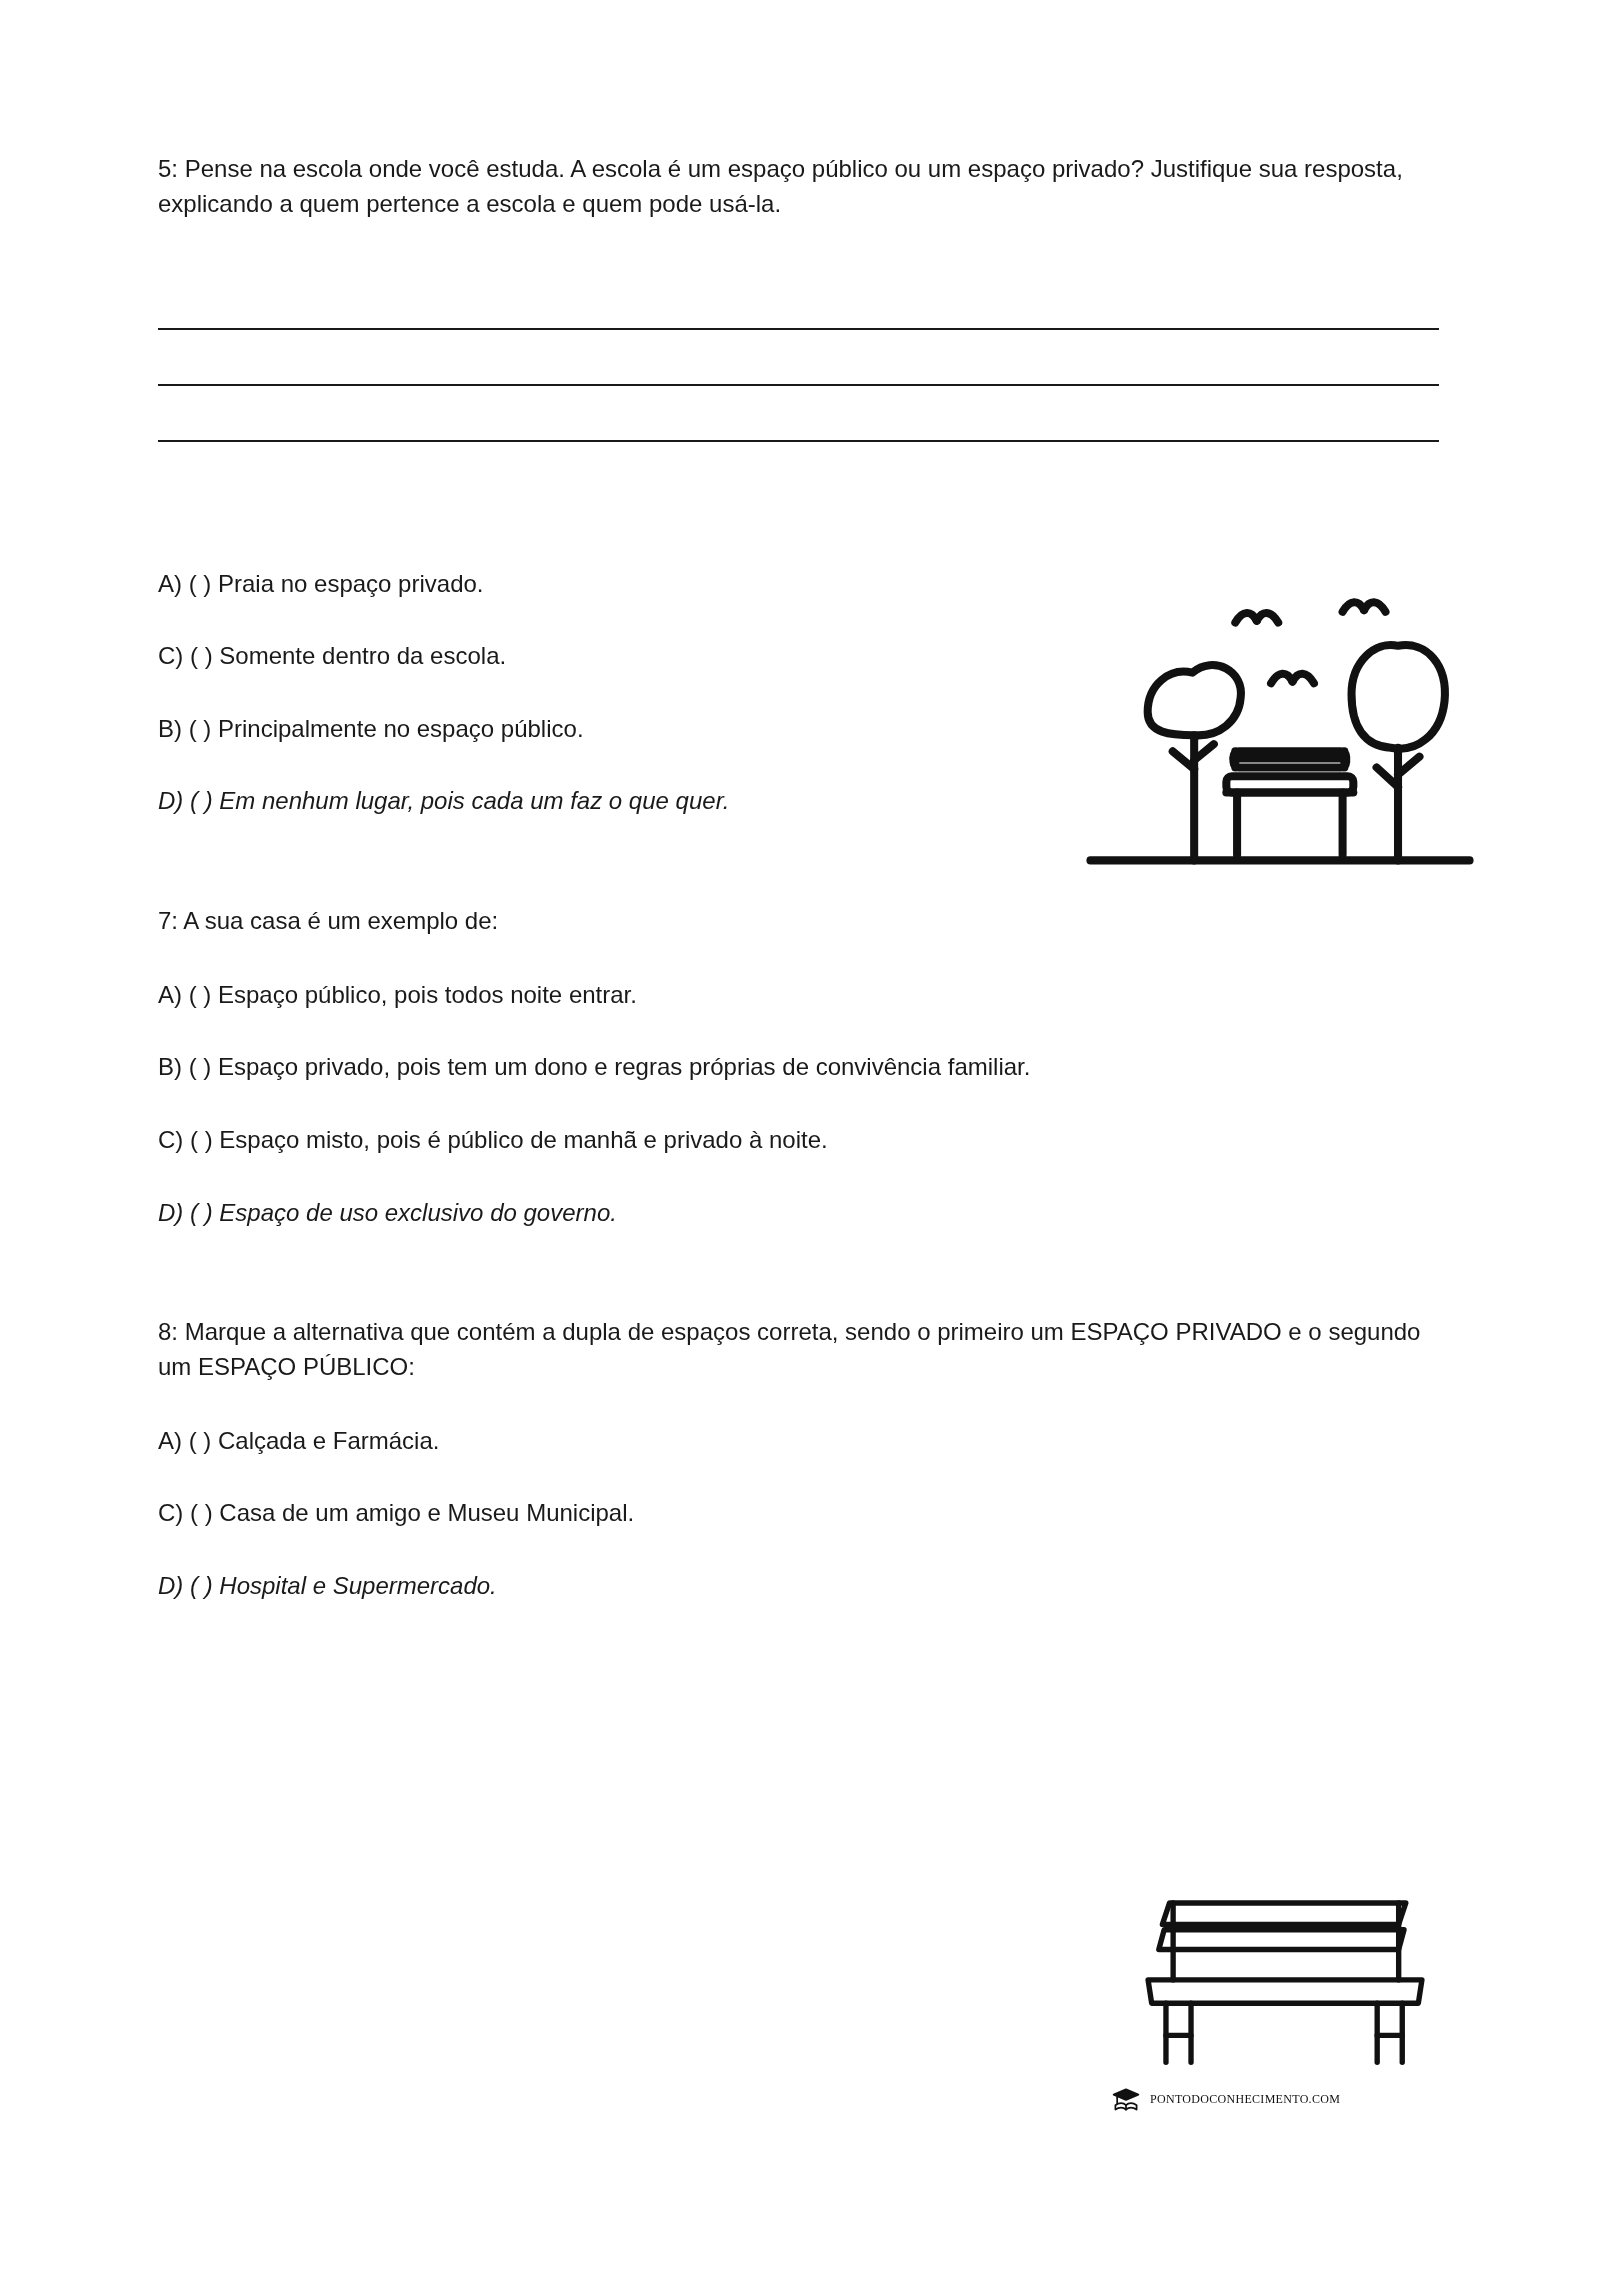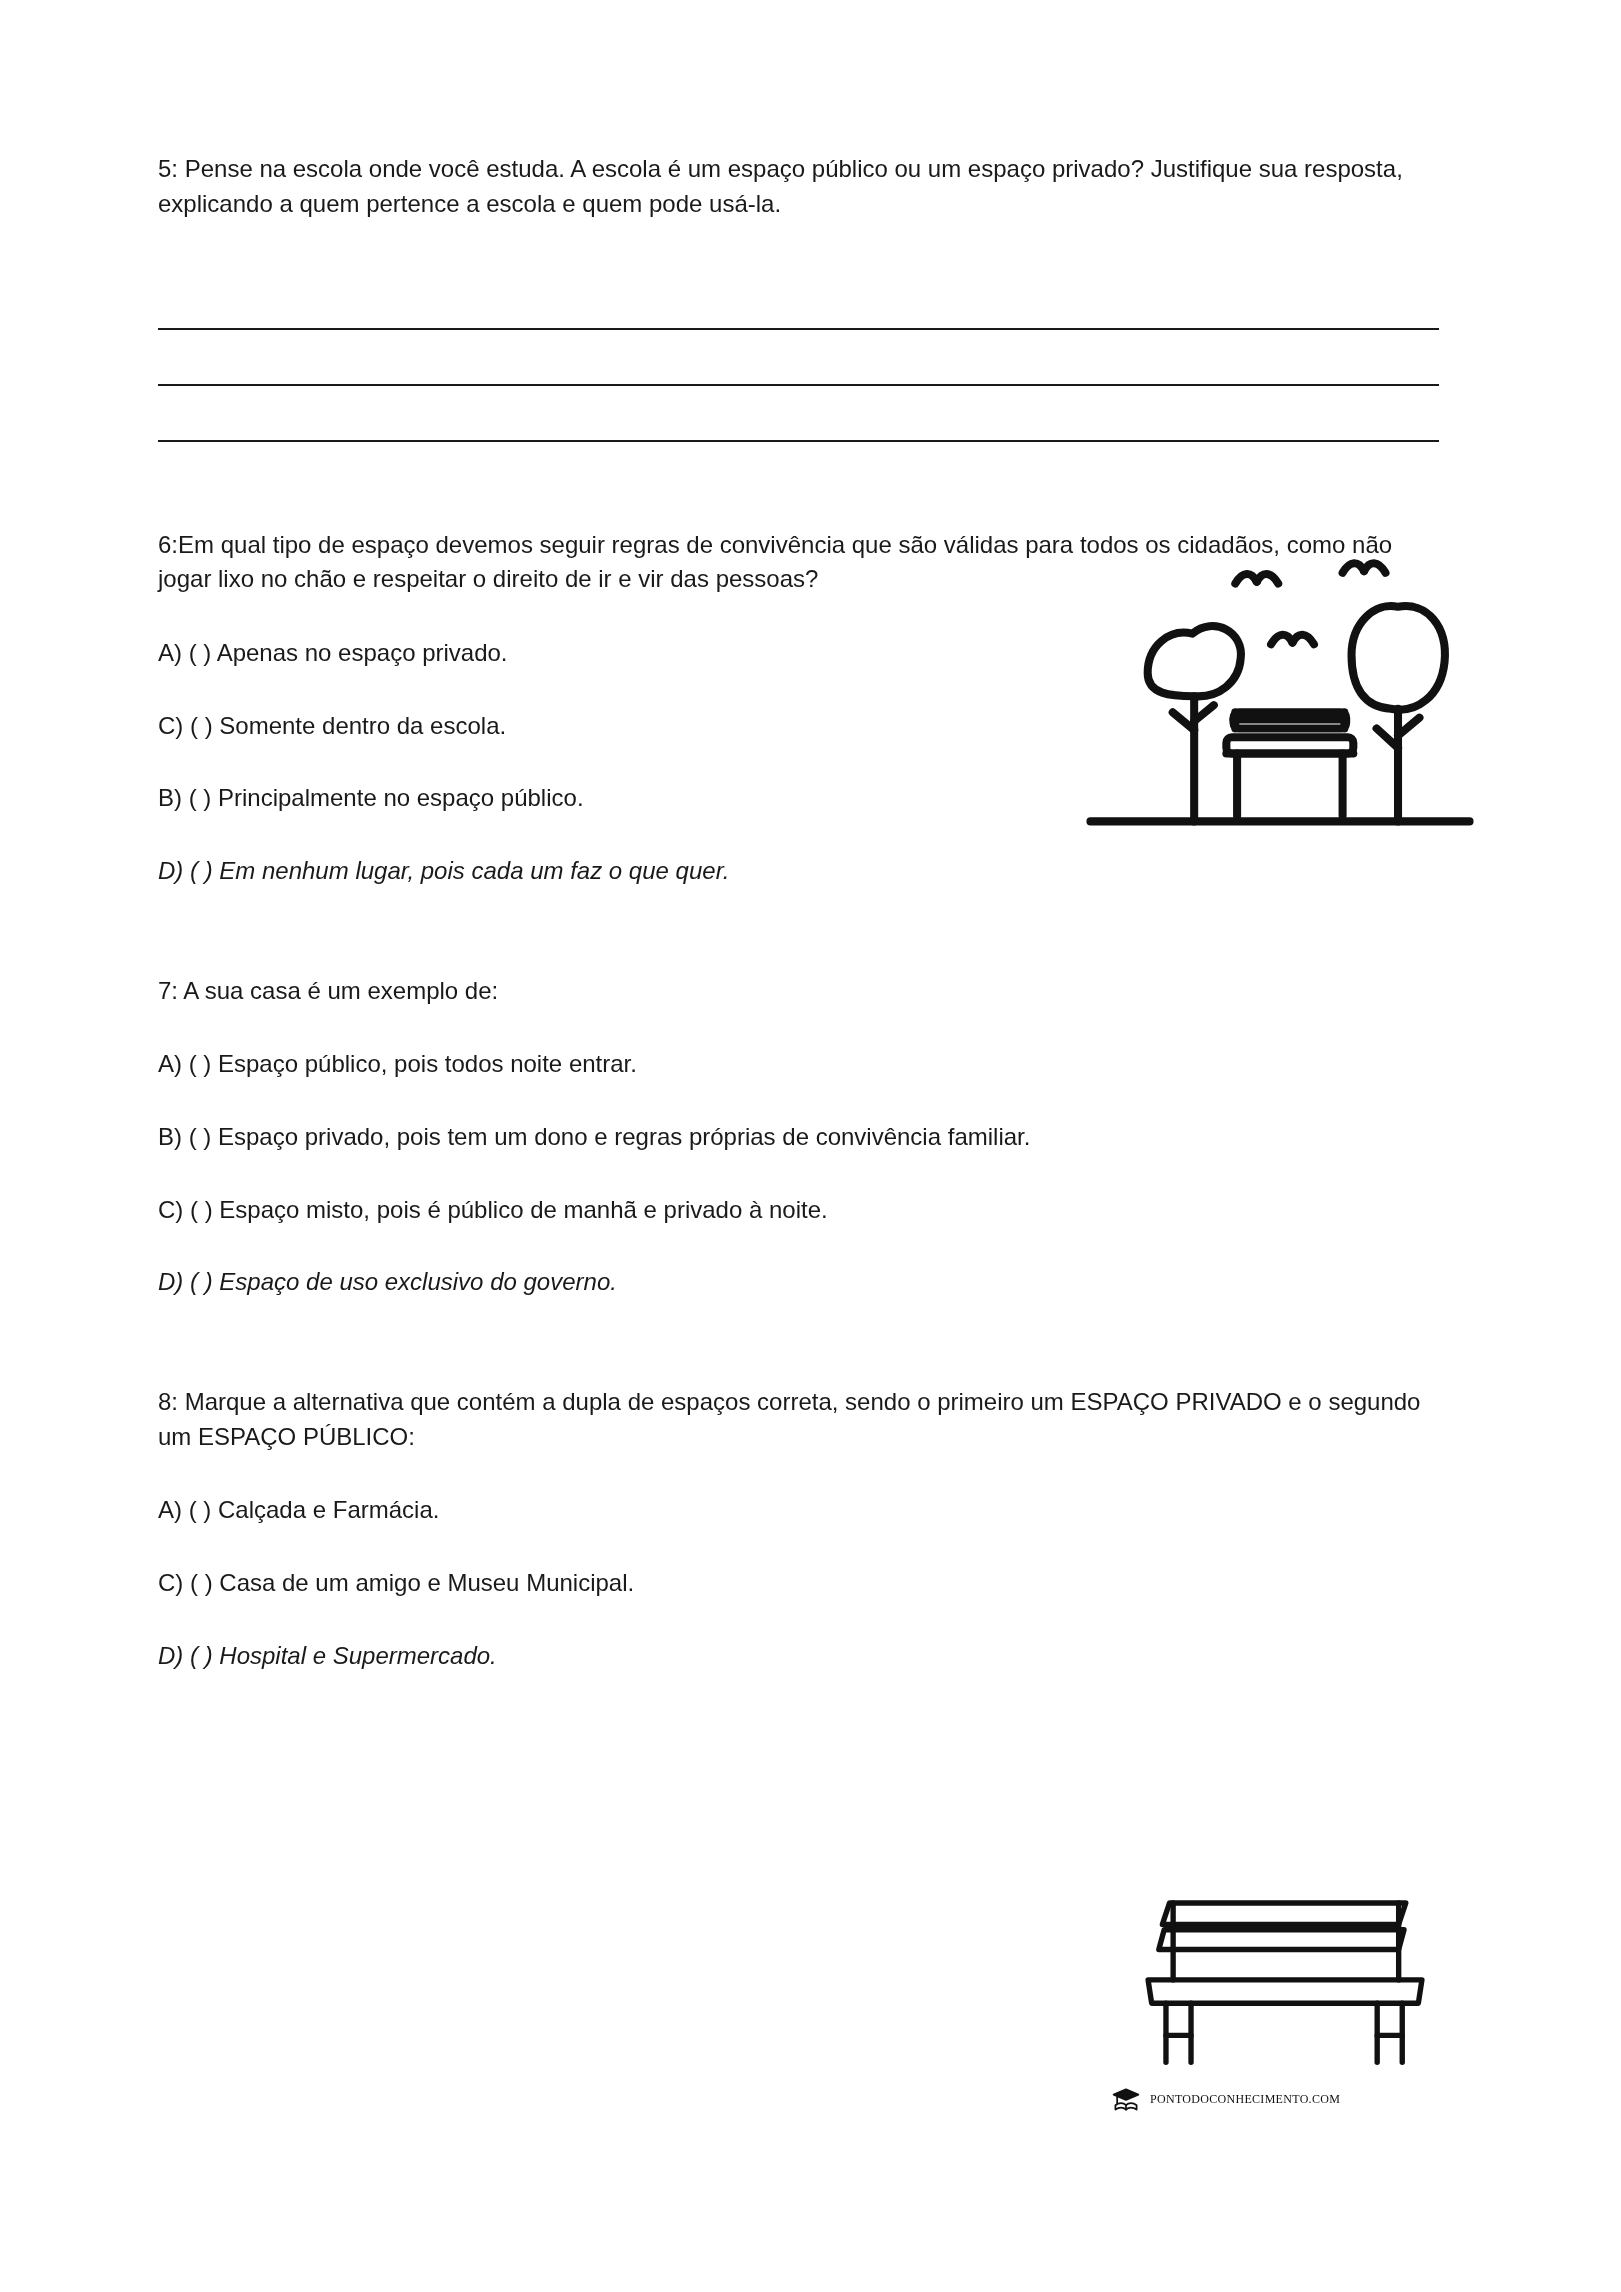--- a/index.html
+++ b/index.html
@@ -104,21 +104,20 @@
       <div class="answer-lines">
         <div class="answer-line"></div>
         <div class="answer-line"></div>
         <div class="answer-line"></div>
       </div>
     </div>
 
     <div class="spacer-lg"></div>
 
     <div class="q-block q6-wrap">
-      <p class="q-text">6:Em qual tipo de espaço devemos seguir regras de convivência que são válidas para todos os cidadãos, como não jogar lixo no chão e respeitar o direito de ir e vir das pessoas?</p>
 
       <div class="park-illus">
         <svg viewBox="0 0 440 340" width="394" height="304" fill="none" stroke="#111" stroke-width="9" stroke-linecap="round" stroke-linejoin="round">
 
           <path d="M8 308 H432" stroke-width="9"></path>
 
           <path d="M72 142 C72 112 96 92 122 98 C146 78 180 96 176 126 C174 152 152 170 124 168 C98 168 72 166 72 142 Z"></path>
           <path d="M124 168 L124 308"></path>
           <path d="M124 206 L100 186"></path>
           <path d="M124 196 L146 178"></path>
@@ -140,21 +139,21 @@
           <path d="M170 42 C178 28 188 28 194 40"></path>
           <path d="M194 40 C200 28 210 28 218 42"></path>
           <path d="M290 30 C298 16 308 16 314 28"></path>
           <path d="M314 28 C320 16 330 16 338 30"></path>
           <path d="M210 110 C218 96 228 96 234 108"></path>
           <path d="M234 108 C240 96 250 96 258 110"></path>
         </svg>
       </div>
 
       <div class="options">
-        <div class="option">A) (  ) Apenas no espaço privado.</div>
+        <div class="option">A) (  ) Praia no espaço privado.</div>
         <div class="option">C) (  ) Somente dentro da escola.</div>
         <div class="option">B) (  ) Principalmente no espaço público.</div>
         <div class="option">D) (  ) Em nenhum lugar, pois cada um faz o que quer.</div>
       </div>
     </div>
 
     <div class="spacer-lg"></div>
 
     <div class="q-block">
       <p class="q-text">7: A sua casa é um exemplo de:</p>

